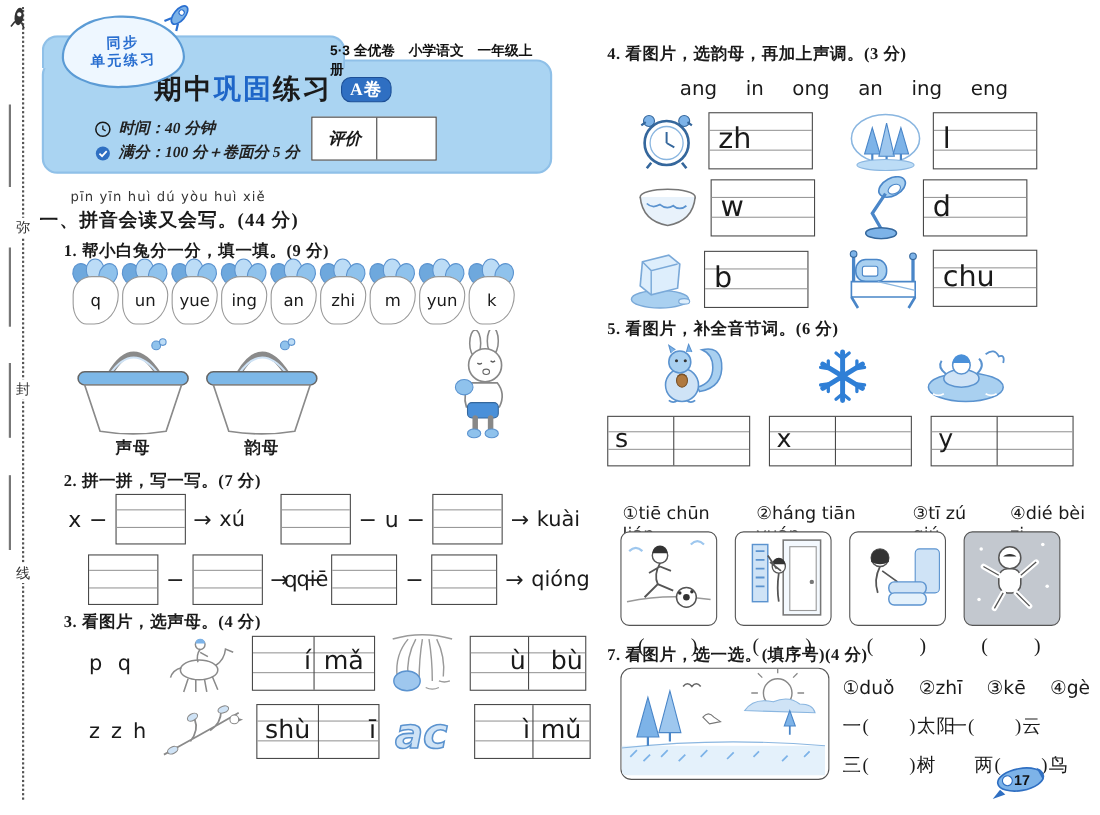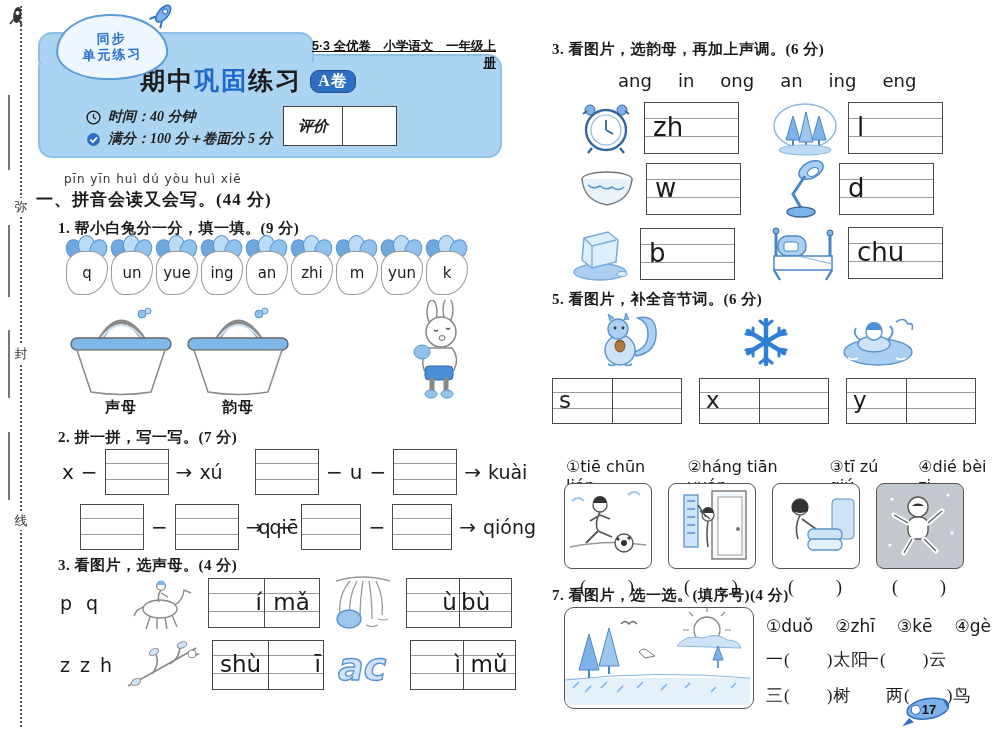--- a/index.html
+++ b/index.html
@@ -9,22 +9,22 @@
   .seal-line{position:absolute;left:20px;top:6px;bottom:14px;border-left:2px dotted #555;}
   .seal-char{position:absolute;left:13px;width:16px;text-align:center;background:#fff;
              font:13px "Liberation Serif",serif;color:#333;}
   .reg-mark{position:absolute;left:8px;width:2px;background:#777;}
   .margin-rocket{position:absolute;left:8px;top:6px;}
   
   .hcard{position:absolute;left:38px;top:54px;width:460px;height:100px;background:#aad4f2;
          border:2px solid #8fc0e8;border-radius:14px;z-index:1;}
   .hcard-tab{position:absolute;left:38px;top:32px;width:272px;height:28px;background:#aad4f2;
          border:2px solid #8fc0e8;border-bottom:none;border-radius:14px 14px 0 0;z-index:2;}
-  .series{position:absolute;left:300px;top:38px;width:196px;text-align:right;
-          font:700 12.5px "Liberation Sans",sans-serif;color:#111;z-index:3;text-decoration:underline;}
+  .series{position:absolute;left:300px;top:38px;width:196px;
+          font:700 12.5px "Liberation Sans",sans-serif;color:#111;z-index:3;}
   .badge-cloud{position:absolute;left:56px;top:14px;width:108px;height:62px;background:#eef7ff;
           border:2.5px solid #5b9bd5;border-radius:46% 54% 50% 50% / 58% 62% 42% 46%;
           z-index:4;display:flex;flex-direction:column;align-items:center;justify-content:center;
           transform:rotate(-2deg);}
   .badge-cloud span{font:700 13px "Liberation Serif",serif;color:#2a6fd0;letter-spacing:2px;line-height:1.25;}
   .badge-rocket{position:absolute;right:-10px;top:-12px;}
   .title-row{position:absolute;left:38px;top:64px;width:420px;z-index:3;text-align:center;
              font:700 25px "Liberation Serif",serif;letter-spacing:2px;}
   .t-blue{color:#1e66c8;}
   .t-badge{display:inline-block;background:#2f6fc2;color:#fff;border-radius:9px;
@@ -65,21 +65,21 @@
   .ptext{position:absolute;top:50%;transform:translateY(-54%);font:26px "DejaVu Sans",sans-serif;
          line-height:1;z-index:3;}
   .cell{position:absolute;top:50%;transform:translateY(-54%);font:23px "DejaVu Sans",sans-serif;
         line-height:1;z-index:3;}
   
   .combo{position:absolute;display:flex;align-items:center;gap:7px;
          font:20px "DejaVu Sans",sans-serif;}
   .combo .res{font-size:19px;}
   .op{font:20px "DejaVu Sans",sans-serif;color:#222;}
   
-  .q3row{position:absolute;display:flex;align-items:center;gap:12px;}
+  .q3row{position:absolute;display:flex;align-items:center;gap:12px;margin-left:21px;}
   .q3opt{font:19px "DejaVu Sans",sans-serif;letter-spacing:14px;width:52px;}
   
   .q4opts{position:absolute;display:flex;gap:26px;font:18px "DejaVu Sans",sans-serif;}
   .q4item{position:absolute;display:flex;align-items:center;gap:10px;}
   .q6opts{position:absolute;display:flex;gap:14px;font:16px "DejaVu Sans",sans-serif;}
   .card{width:86px;height:84px;border:1.6px solid #555;border-radius:8px;background:#fff;
         overflow:hidden;display:flex;align-items:center;justify-content:center;}
   .card-block{display:flex;flex-direction:column;align-items:center;gap:6px;}
   .paren{font:18px "Liberation Serif",serif;letter-spacing:2px;}
   .scene{position:absolute;width:188px;height:100px;border:1.6px solid #555;border-radius:10px;
@@ -334,21 +334,21 @@
       <svg width="62" height="56" viewBox="0 0 62 56">
         <path d="M4 6 Q31 -2 58 6" stroke="#9a9a9a" fill="none" stroke-width="1.4"></path>
         <path d="M18 6 Q6 20 8 40 M25 6 Q16 22 18 42 M31 6 Q28 24 28 44 M37 6 Q40 24 40 44 M44 6 Q52 22 50 40" stroke="#9a9a9a" fill="none" stroke-width="1.3"></path>
         <ellipse cx="17" cy="44" rx="12" ry="9" fill="#9ec7ee" stroke="#5b93cf" stroke-width="1.3"></ellipse>
         <path d="M34 50 q6 3 12 0 M46 44 q5 2 10 0" stroke="#9a9a9a" fill="none" stroke-width="1.2"></path>
       </svg>
     </span>
     <span class="pgrid" style="width:106px;height:50px">
       <i class="vdiv" style="left:50%"></i>
       <span class="cell" style="left:0;width:48%;text-align:right">ù</span>
-      <span class="cell" style="left:52%;width:46%;text-align:left">bù</span>
+      <span class="cell" style="left:52%;width:46%;text-align:right">bù</span>
     </span>
   </div>
 
   <div class="q3row" style="left:60px;top:638px">
     <span class="q3opt" style="letter-spacing:10px"><span>z</span><span>zh</span></span>
     <span>
       <svg width="76" height="54" viewBox="0 0 76 54">
         <path d="M4 48 Q34 32 72 10 M28 36 Q36 26 32 16 M46 26 Q56 20 56 8" stroke="#8a8a8a" fill="none" stroke-width="1.6"></path>
         <ellipse cx="30" cy="14" rx="5" ry="3" fill="#cfe3f6" stroke="#8a8a8a" transform="rotate(-30 30 14)"></ellipse>
         <ellipse cx="58" cy="7" rx="5" ry="3" fill="#cfe3f6" stroke="#8a8a8a" transform="rotate(-20 58 7)"></ellipse>
@@ -367,21 +367,21 @@
         <text x="2" y="40" font-family="DejaVu Sans, sans-serif" font-style="italic" font-weight="bold" font-size="38" fill="#cfe3f6" stroke="#5b93cf" stroke-width="1.4">ac</text>
       </svg>
     </span>
     <span class="pgrid" style="width:106px;height:50px">
       <i class="vdiv" style="left:50%"></i>
       <span class="cell" style="left:0;width:48%;text-align:right">ì</span>
       <span class="cell" style="left:52%;width:46%;text-align:center">mǔ</span>
     </span>
   </div>
 
-  <div class="q-title" style="left:552px;top:40px">3. 看图片，选韵母，再加上声调。(6 分)</div>
+  <div class="q-title" style="left:552px;top:40px">4. 看图片，选韵母，再加上声调。(3 分)</div>
   <div class="q4opts" style="left:618px;top:70px">
     <span>ang</span>
     <span>in</span>
     <span>ong</span>
     <span>an</span>
     <span>ing</span>
     <span>eng</span>
   </div>
 
   <div class="q4item" style="left:578px;top:100px">

